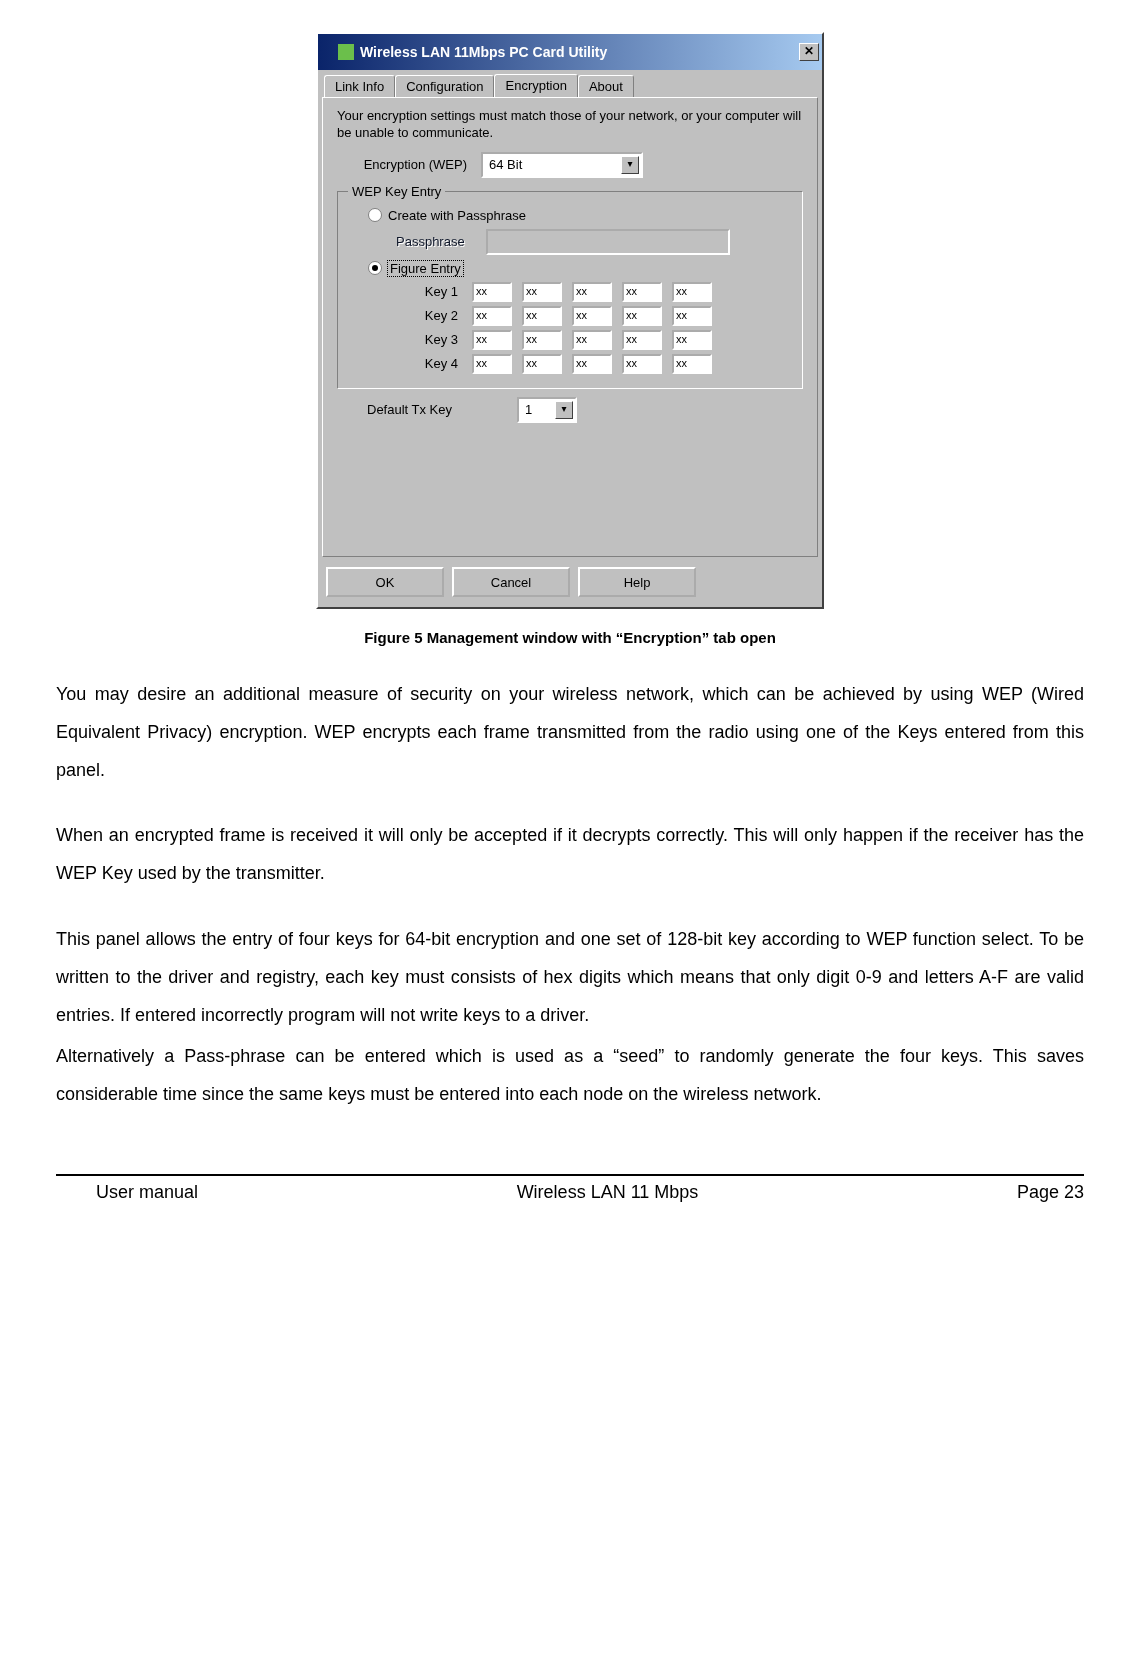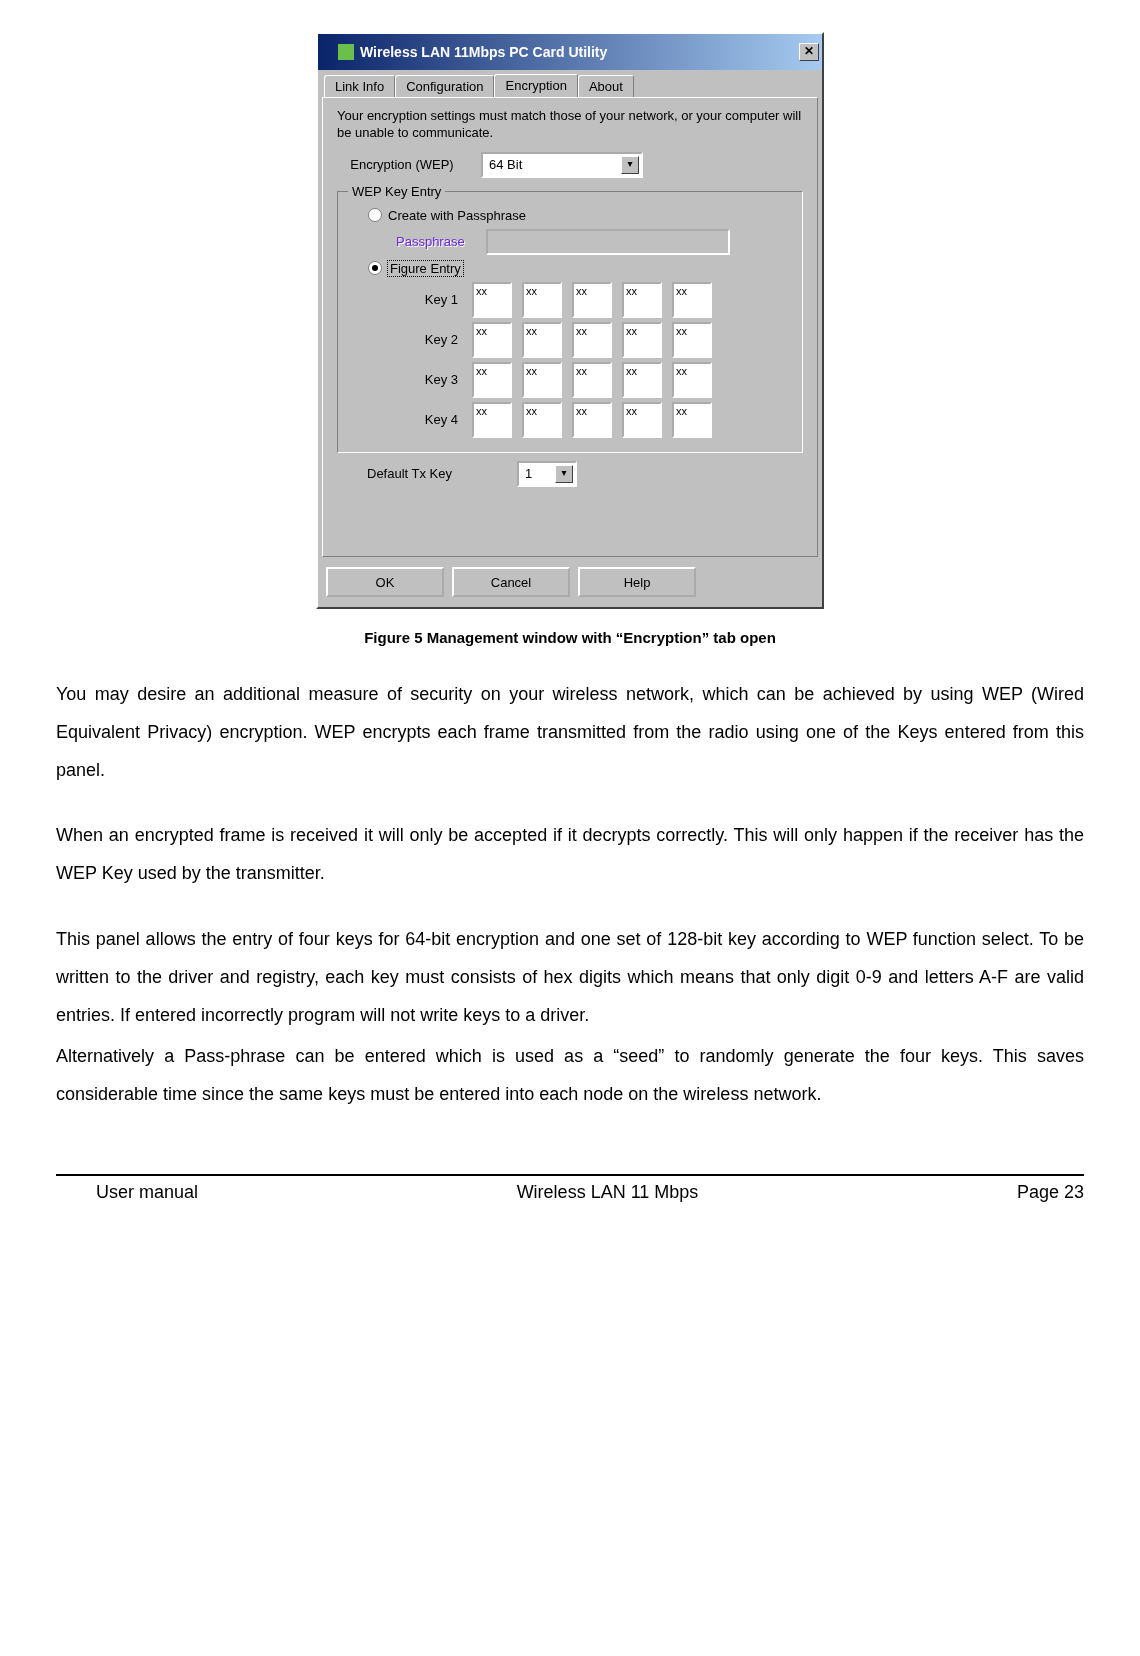--- a/index.html
+++ b/index.html
@@ -101,21 +101,21 @@
     border-right-color: #808080;
     border-bottom-color: #808080;
     padding: 10px 14px 14px 14px;
     min-height: 460px;
     box-sizing: border-box;
     position: relative;
   }
   .intro { line-height: 1.3; margin-bottom: 10px; }
   .row { display: flex; align-items: center; margin: 6px 0; }
   .label { width: 130px; text-align: left; }
-  .label.right { text-align: center; padding-right: 14px; }
+  .label.right { text-align: right; padding-right: 14px; }
   .dropdown, .small-drop {
     background: #fff;
     border: 2px inset #fff;
     height: 22px;
     display: flex;
     align-items: center;
     padding: 0 2px 0 6px;
     font-size: 13px;
   }
   .dropdown { width: 150px; justify-content: space-between; }
@@ -139,29 +139,29 @@
   }
   fieldset.groupbox legend { padding: 0 4px; font-size: 13px; }
   .radio-row { display: flex; align-items: center; margin: 3px 0; }
   .radio {
     width: 12px; height: 12px; border-radius: 50%;
     background: #fff; border: 1px solid #808080;
     margin-right: 6px; display: inline-flex; align-items: center; justify-content: center;
   }
   .radio .dot { width: 6px; height: 6px; border-radius: 50%; background: #000; }
   .dotted-focus { outline: 1px dotted #000; padding: 0 2px; }
-  .disabled-label { color: #6d28d9; text-shadow: 1px 1px #fff; }
+  .disabled-label { color: #0f172a; text-shadow: 1px 1px #fff; }
   .pass-input {
     flex: 1; height: 22px; background: #c0c0c0;
     border: 2px inset #fff; max-width: 240px;
   }
   .key-row { display: flex; align-items: center; margin: 4px 0; }
   .key-label { width: 70px; text-align: right; padding-right: 14px; }
   .key-cell {
-    width: 40px; height: 36px;
+    width: 40px; height: 20px;
     background: #fff;
     border: 2px inset #fff;
     margin-right: 10px;
     font-size: 11px;
     padding: 1px 2px 0 2px;
     box-sizing: border-box;
   }
   .btn {
     min-width: 90px;
     height: 26px;

